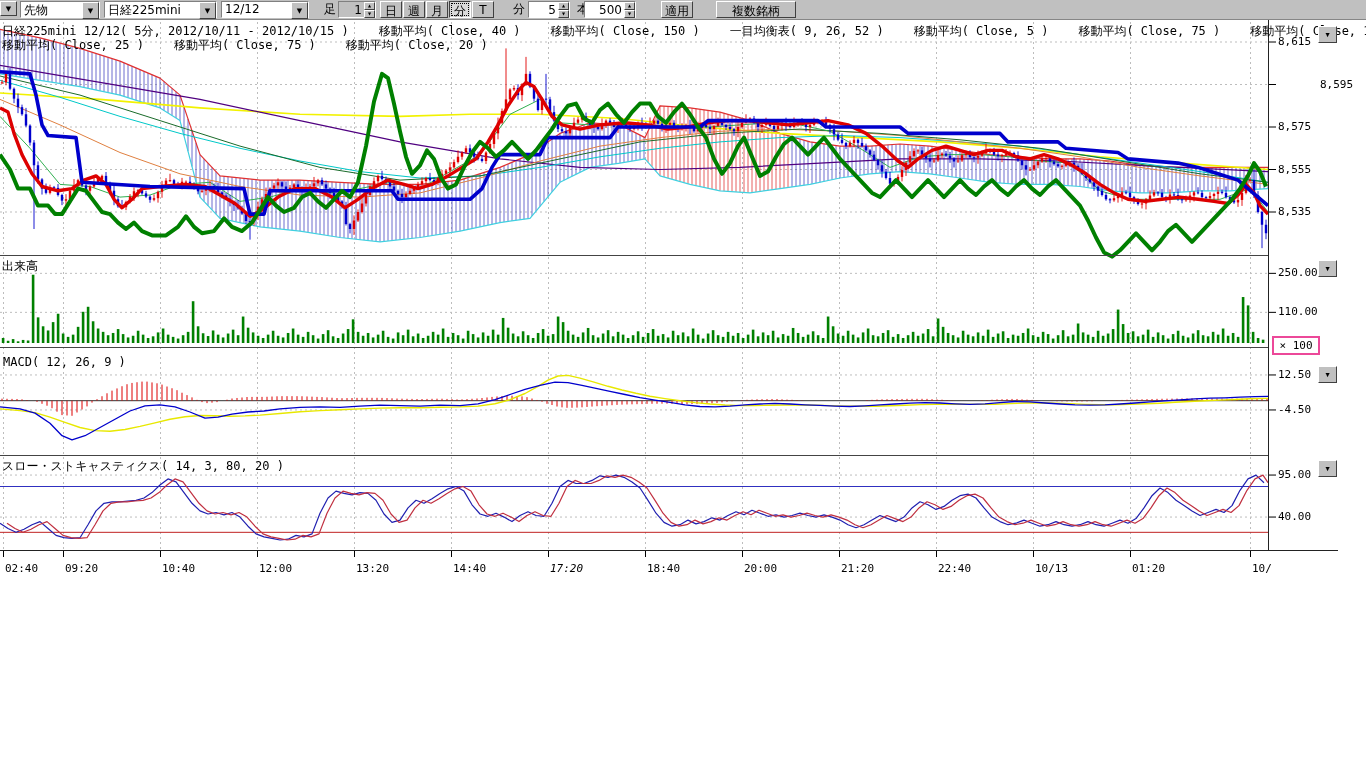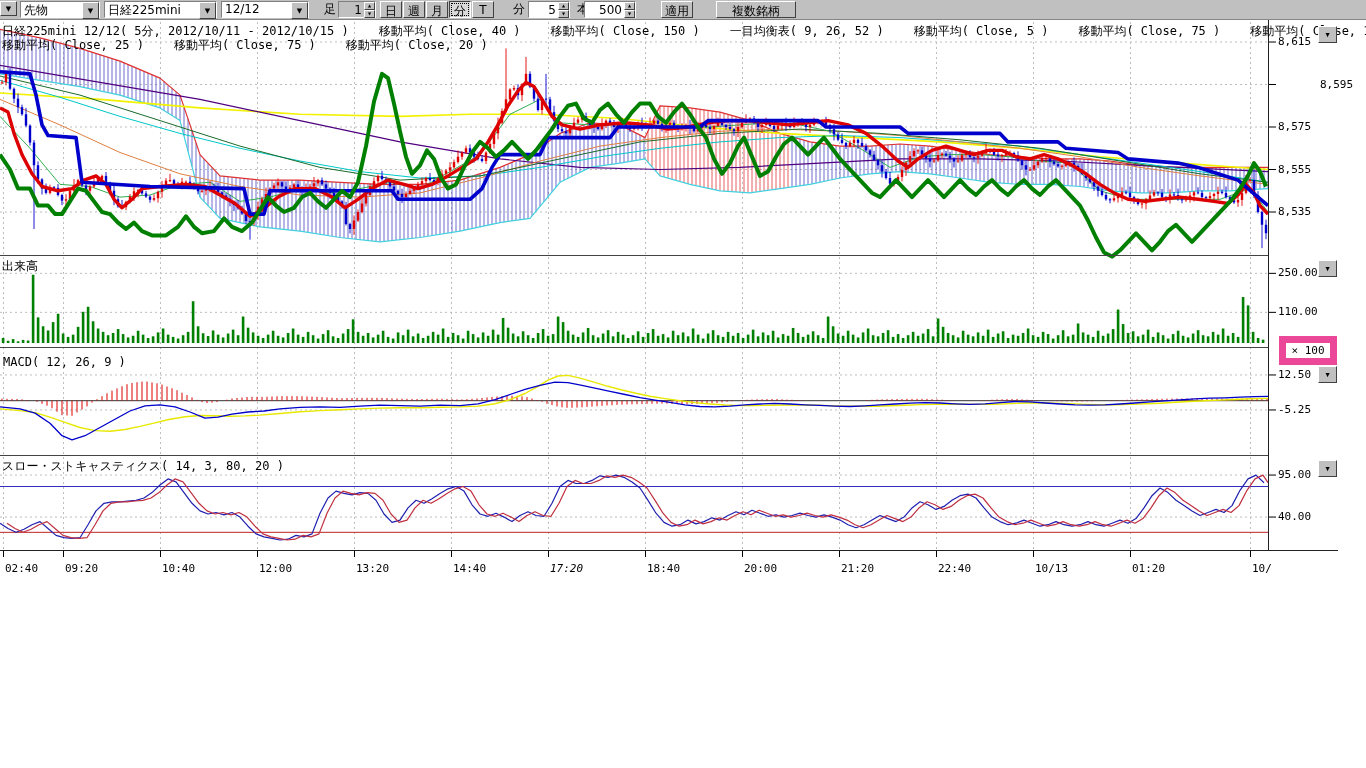--- a/index.html
+++ b/index.html
@@ -29,22 +29,22 @@
   .pbtn.pressed{border-color:#404040 #fff #fff #404040;background:#d9d9d9;outline:1px dotted #000;outline-offset:-3px;}
   .cbtn{background:#c0c0c0;border:1px solid;border-color:#fff #404040 #404040 #fff;
         text-align:center;padding-top:1px;font-size:12px;}
   
   #cv{position:absolute;left:0;top:0;}
   .grid{stroke:#bdbdbd;stroke-dasharray:2 3;stroke-width:1;fill:none;}
   .axlab{position:absolute;font-size:11px;font-family:"DejaVu Sans Mono",monospace;
          white-space:nowrap;color:#000;}
   .panelab{position:absolute;font-size:12px;white-space:nowrap;color:#000;background:transparent;}
   .legend{position:absolute;left:2px;display:flex;gap:30px;font-size:12px;white-space:nowrap;}
-  .mulbox{position:absolute;left:1272px;top:336px;width:44px;height:15px;border:7px solid #ec4899;
-          background:#fff;font-size:11px;text-align:center;line-height:15px;margin-left:7px;}
+  .mulbox{position:absolute;left:1272px;top:336px;width:44px;height:15px;border:2px solid #ec4899;
+          background:#fff;font-size:11px;text-align:center;line-height:15px;}
   .axarrow{position:absolute;left:1318px;width:17px;height:15px;background:#c0c0c0;
            border:1px solid;border-color:#fff #404040 #404040 #fff;font-size:7px;
            display:flex;align-items:center;justify-content:center;}
 </style>
 </head>
 <body>
 
 <div class="screen">
 
   <div class="toolbar">
@@ -1642,21 +1642,21 @@
 
   <div id="labels">
       <div class="axlab" style="left: 1278px; top: 35px;">8,615</div>
       <div class="axlab" style="left: 1320px; top: 77.5px;">8,595</div>
       <div class="axlab" style="left: 1278px; top: 120px;">8,575</div>
       <div class="axlab" style="left: 1278px; top: 162.5px;">8,555</div>
       <div class="axlab" style="left: 1278px; top: 205px;">8,535</div>
       <div class="axlab" style="left: 1278px; top: 266.35px;">250.00</div>
       <div class="axlab" style="left: 1278px; top: 305.354px;">110.00</div>
       <div class="axlab" style="left: 1278px; top: 367.965px;">12.50</div>
-      <div class="axlab" style="left: 1278px; top: 402.965px;">-5.25</div>
+      <div class="axlab" style="left: 1278px; top: 402.965px;">-4.50</div>
       <div class="axlab" style="left: 1278px; top: 468.058px;">95.00</div>
       <div class="axlab" style="left: 1278px; top: 510.056px;">40.00</div>
       <div class="axlab" style="left: 5px; top: 562px;">02:40</div>
       <div class="axlab" style="left: 65px; top: 562px;">09:20</div>
       <div class="axlab" style="left: 162px; top: 562px;">10:40</div>
       <div class="axlab" style="left: 259px; top: 562px;">12:00</div>
       <div class="axlab" style="left: 356px; top: 562px;">13:20</div>
       <div class="axlab" style="left: 453px; top: 562px;">14:40</div>
       <div class="axlab" style="left: 550px; top: 562px; font-style: italic;">17:20</div>
       <div class="axlab" style="left: 647px; top: 562px;">18:40</div>

